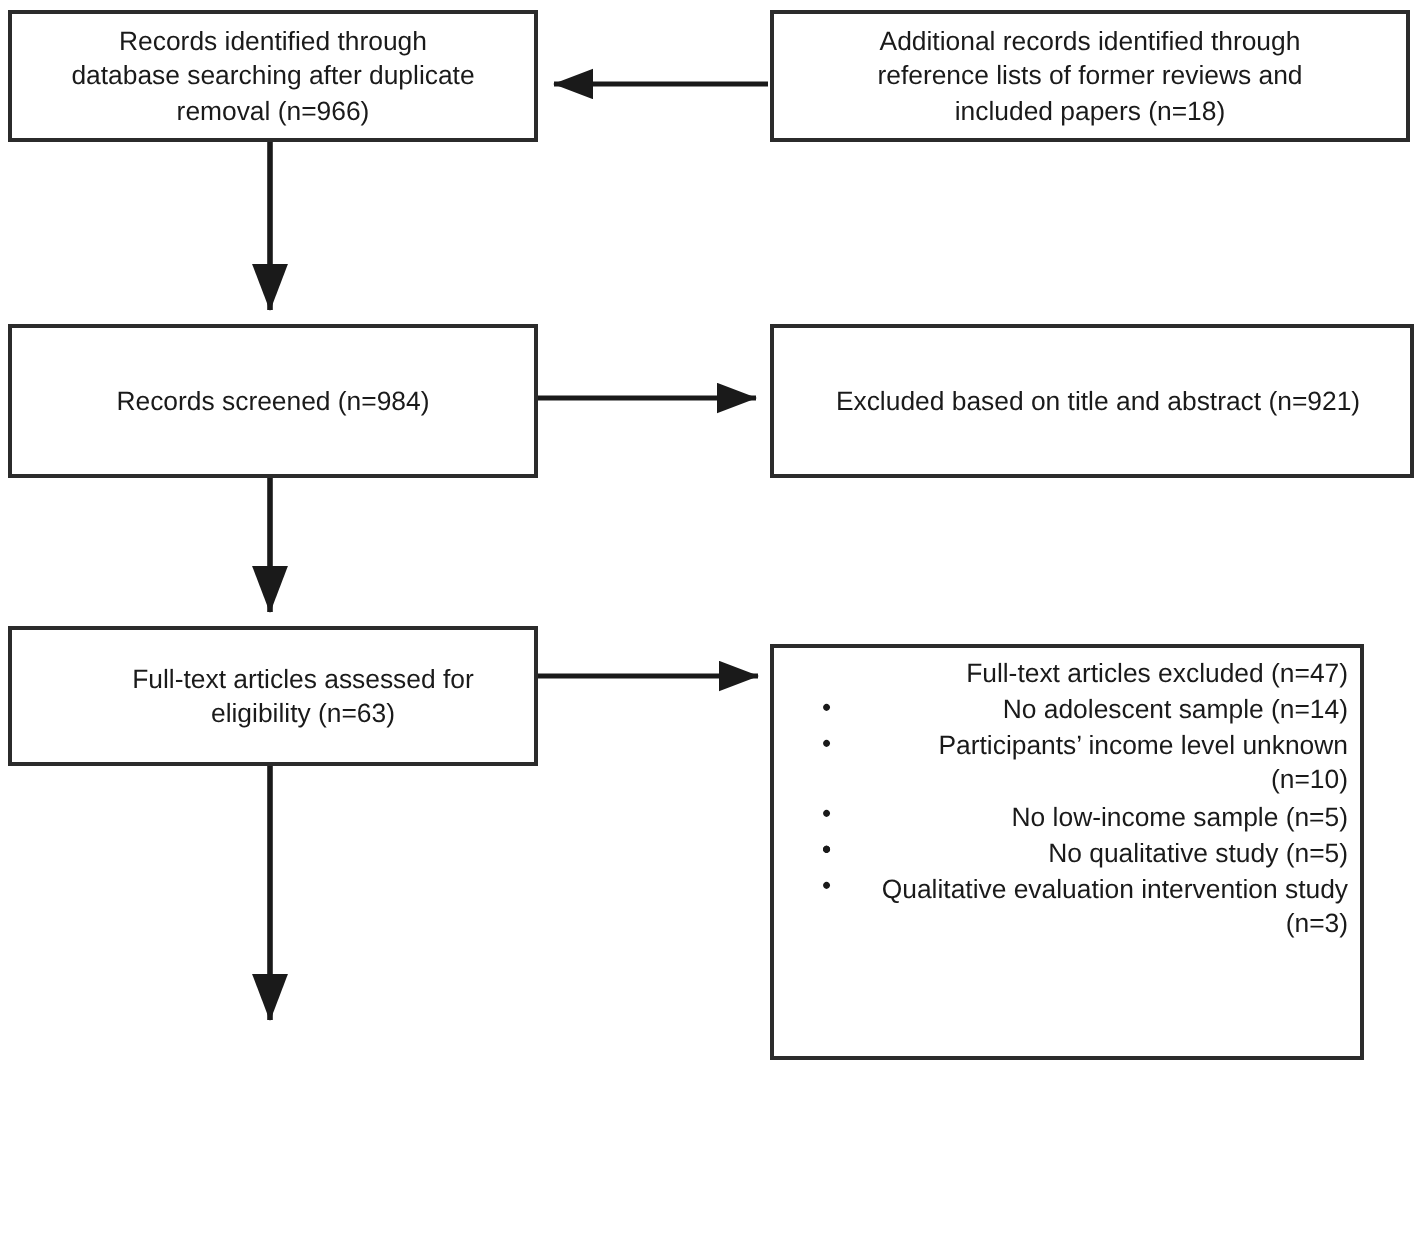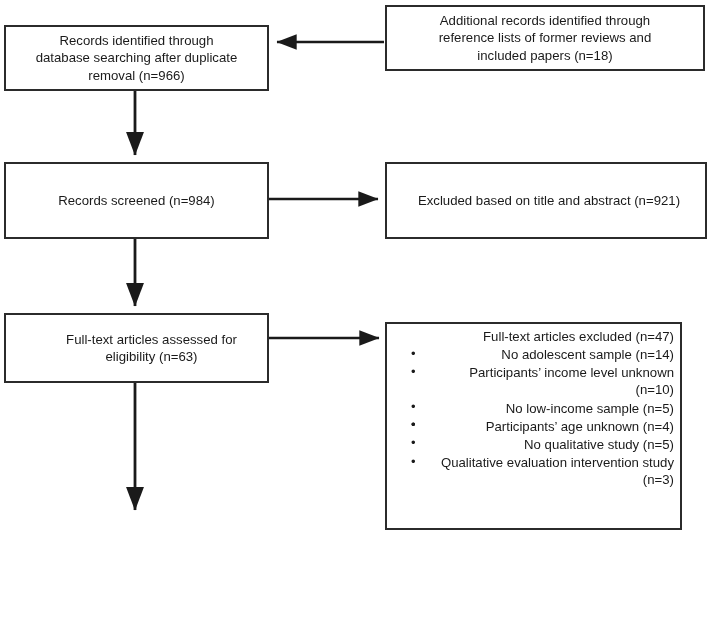--- a/index.html
+++ b/index.html
@@ -40,21 +40,21 @@
     padding: 3px 8px;
   }
 
   .node .txt {
     display: block;
     white-space: pre-line;
   }
 
   
   #node-identified {
-    left: 4px;  top: 5px;  width: 265px; height: 66px; margin-top: 20px;
+    left: 4px;  top: 5px;  width: 265px; height: 66px;
   }
   #node-screened {
     left: 4px;  top: 162px; width: 265px; height: 77px;
   }
   #node-fulltext {
     left: 4px;  top: 313px; width: 265px; height: 70px; padding-left: 38px;
   }
   #node-included {
     left: 4px;  top: 517px; width: 267px; height: 83px;
   }
@@ -175,20 +175,20 @@
 eligibility (n=63)</span>
   </div>
 
   <div class="node" id="node-excluded-ft">
     <span class="ft-head">Full-text articles excluded (n=47)</span>
     <ul class="ft-list" id="ft-reasons">
         <li><span class="bullet">•</span><span>No adolescent sample (n=14)</span></li>
         <li><span class="bullet">•</span><span>Participants’ income level unknown (n=10)</span></li>
         <li><span class="bullet">•</span><span>No low-income sample (n=5)</span></li>
         <li><span class="bullet">•</span></li>
-        <li><span class="bullet">•</span><span>Participants’ age unknown (n=4)</span></li>
+        <li><span class="bullet">•</span></li>
         <li><span class="bullet">•</span><span>No qualitative study (n=5)</span></li>
         <li><span class="bullet">•</span><span>Qualitative evaluation intervention study (n=3)</span></li>
       </ul>
   </div>
 
 
 </div>
 
 </body></html>

